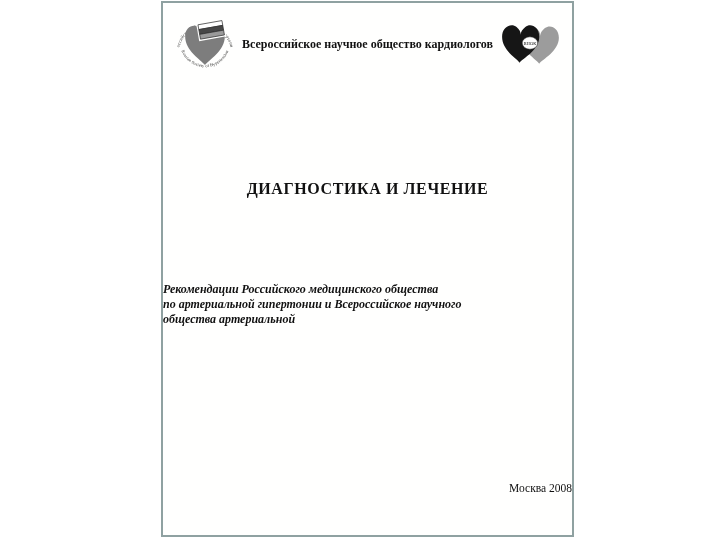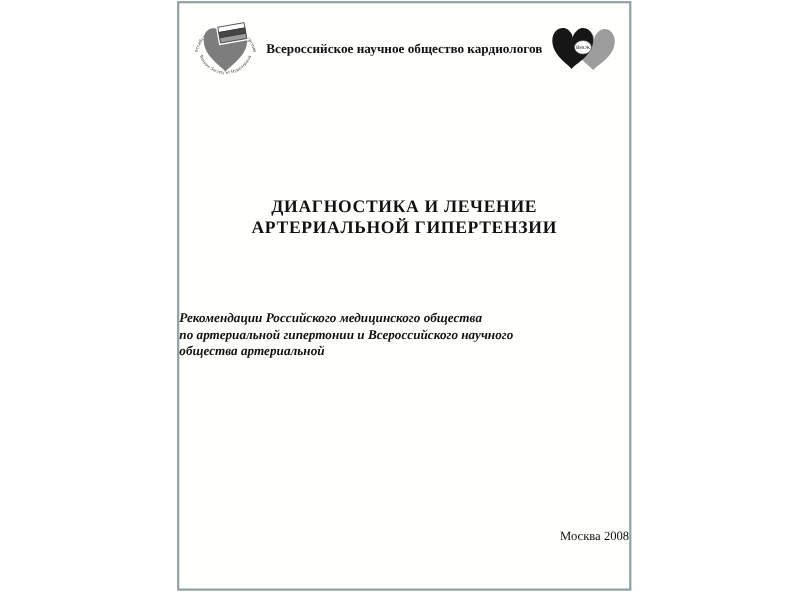--- a/index.html
+++ b/index.html
@@ -69,25 +69,24 @@
         <text x="60" y="55.5" text-anchor="middle" font-size="9" font-family="Liberation Serif, DejaVu Serif, serif" fill="#111">ВНОК</text>
       </g>
     </svg>
 
     <div class="org-block">
       <div class="org-line3">Всероссийское научное общество кардиологов</div>
     </div>
 
     <div class="main-title">
       <div>ДИАГНОСТИКА И ЛЕЧЕНИЕ</div>
-      <div>АРТЕРИАЛЬНОЙ ГИПЕРТЕНЗИИ</div>
     </div>
 
     <div class="subtitle">
       <div>Рекомендации Российского медицинского общества</div>
-      <div>по артериальной гипертонии и Всероссийского научного</div>
+      <div>по артериальной гипертонии и Всероссийское научного</div>
       <div>общества артериальной</div>
     </div>
 
     <div class="footer-city">Москва 2008</div>
 
   </div>
 </div>
 
 </body></html>

